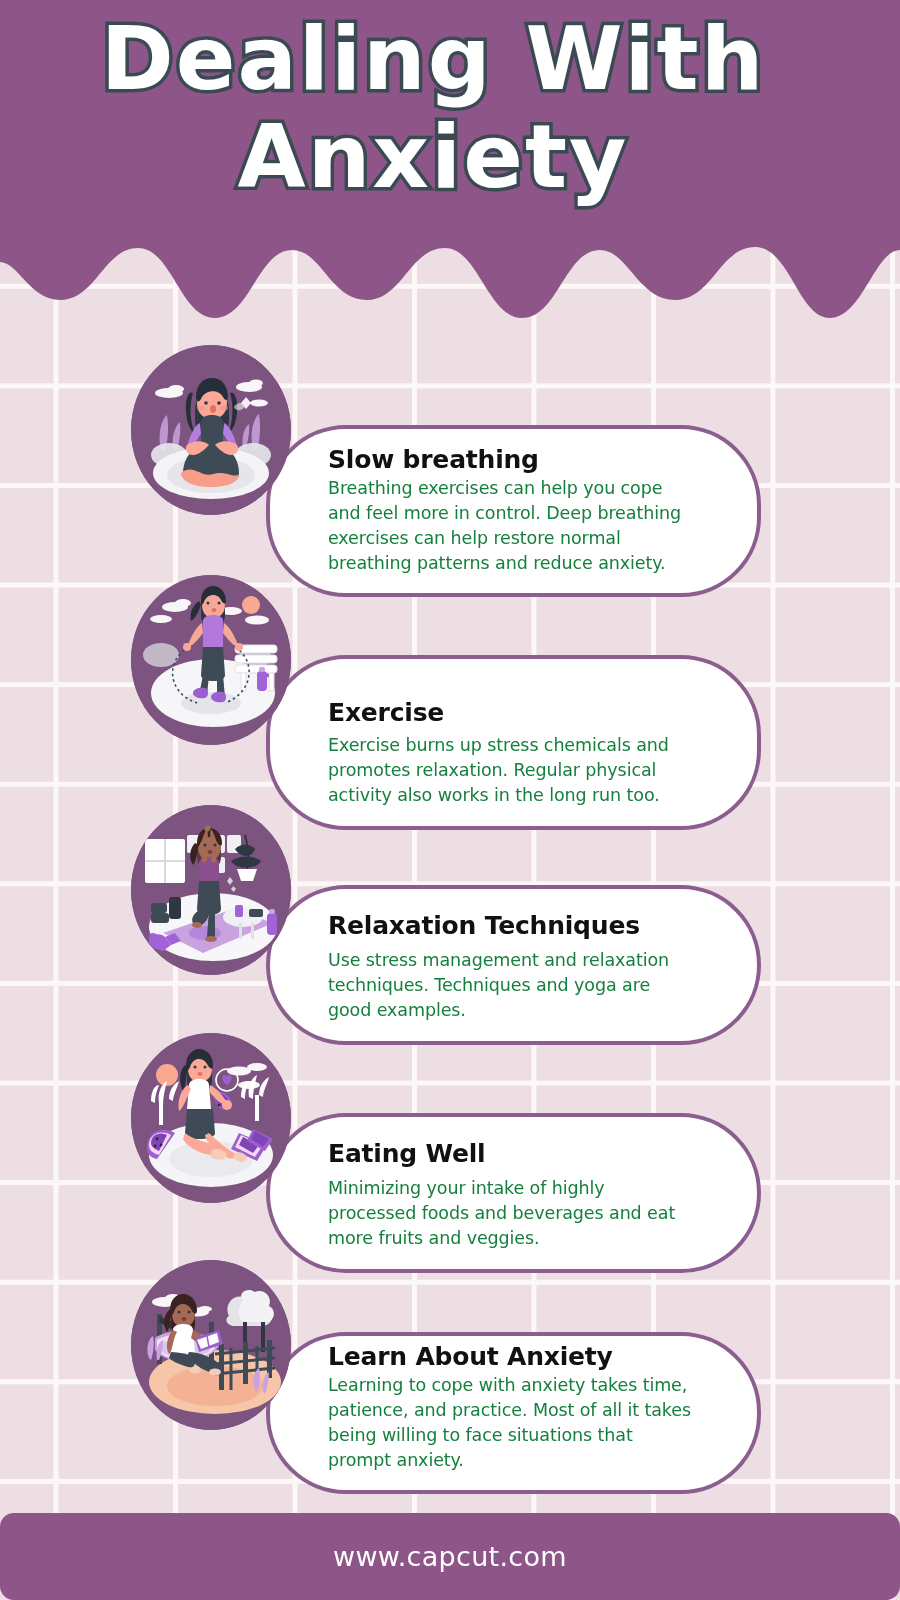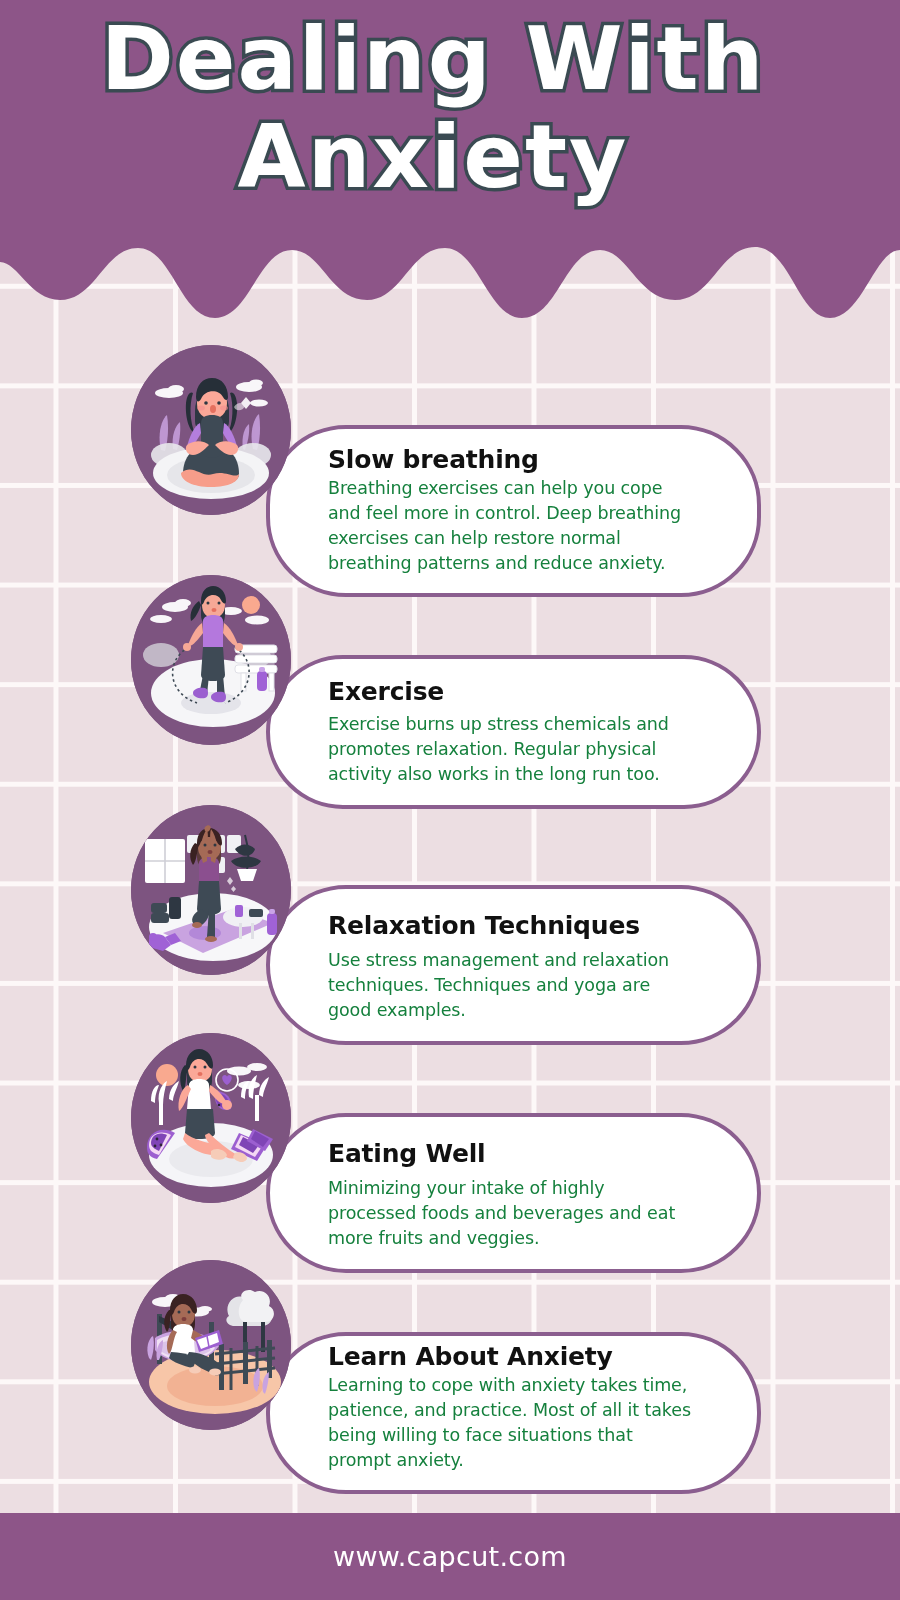--- a/index.html
+++ b/index.html
@@ -87,40 +87,40 @@
     white-space:pre-line;
     font-family:"DejaVu Sans", sans-serif;
   }
 
   
   #item-0 .avatar { left:131px; top:345px; }
   #item-0 .bubble { left:266px; top:425px; width:495px; }
 
   #item-1 .avatar { left:131px; top:575px; }
   #item-1 .bubble { left:266px; top:655px; width:495px; }
-  #item-1 .bubble { padding-top:18px; }
+  #item-1 .bubble { padding-top:39px; }
   #item-1 .bubble .title { margin-bottom:6px; }
 
   #item-2 .avatar { left:131px; top:805px; }
   #item-2 .bubble { left:266px; top:885px; width:495px; padding-top:22px; }
   #item-2 .bubble .title { margin-bottom:8px; }
 
   #item-3 .avatar { left:131px; top:1033px; }
   #item-3 .bubble { left:266px; top:1113px; width:495px; padding-top:22px; }
   #item-3 .bubble .title { margin-bottom:8px; }
 
   #item-4 .avatar { left:131px; top:1260px; }
   #item-4 .bubble { left:266px; top:1332px; width:495px; padding-top:6px; }
 
   
   #footer {
     position:absolute; left:0; bottom:0; width:900px; height:87px;
     background:#8d5588;
     z-index:9;
-    display:flex; align-items:center; justify-content:center;
+    display:flex; align-items:center; justify-content:center;border-radius:14px;
   }
   #footer-text {
     color:#ffffff;
     font-size:27px;
     letter-spacing:0.3px;
     font-family:"DejaVu Sans", sans-serif;
   }
 </style>
 </head>
 <body>

